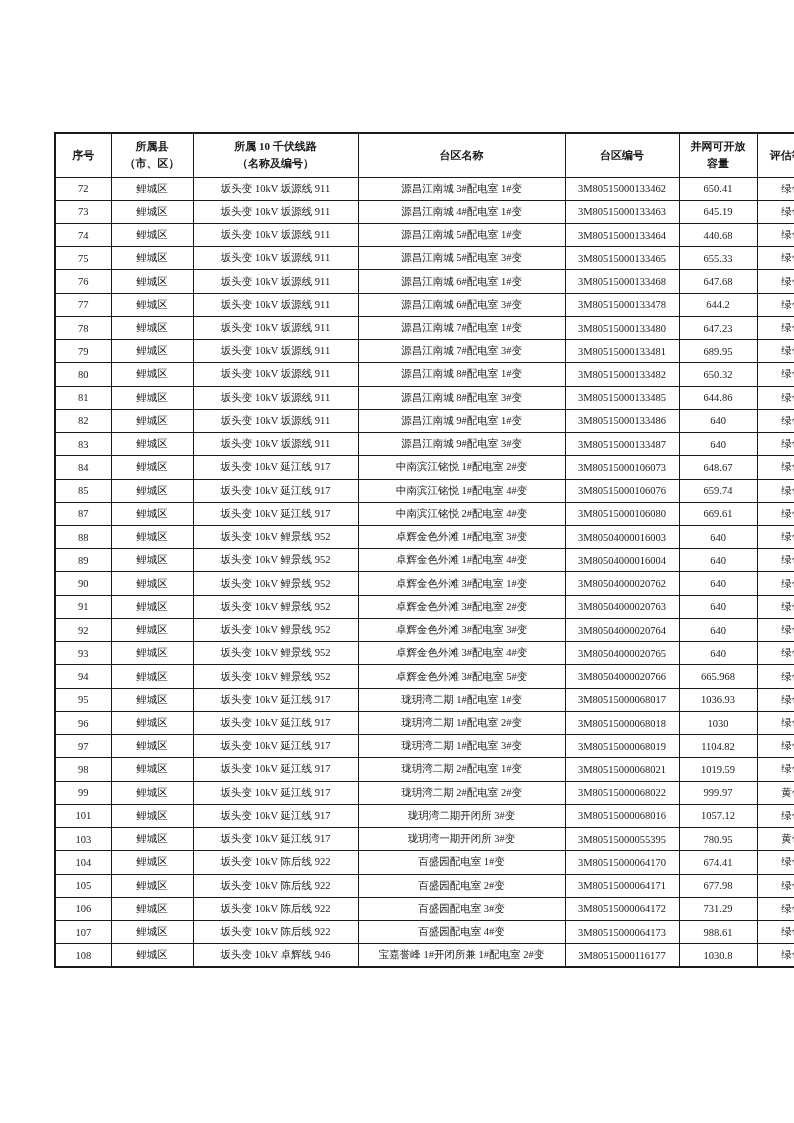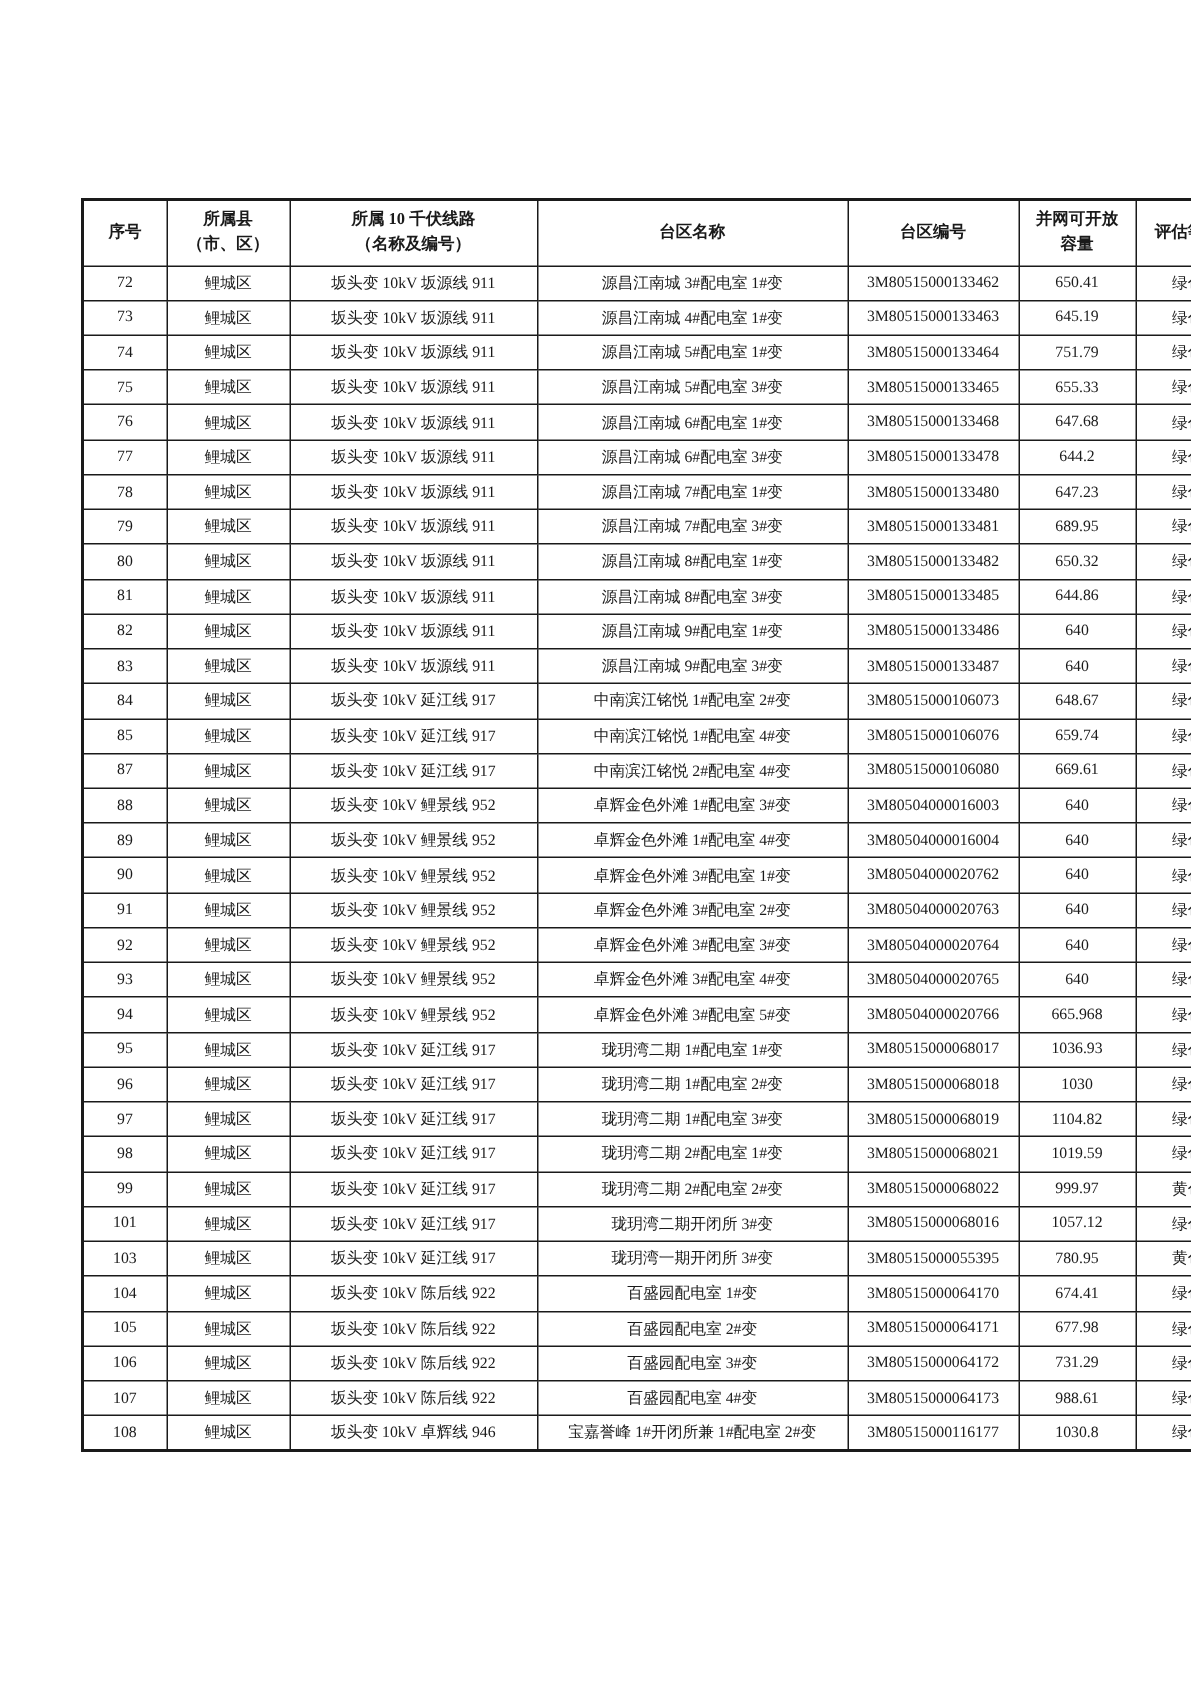--- a/index.html
+++ b/index.html
@@ -114,21 +114,21 @@
           <td>3M80515000133463</td>
           <td>645.19</td>
           <td>绿色</td>
         </tr>
         <tr>
           <td>74</td>
           <td>鲤城区</td>
           <td>坂头变 10kV 坂源线 911</td>
           <td>源昌江南城 5#配电室 1#变</td>
           <td>3M80515000133464</td>
-          <td>751.79</td>
+          <td>440.68</td>
           <td>绿色</td>
         </tr>
         <tr>
           <td>75</td>
           <td>鲤城区</td>
           <td>坂头变 10kV 坂源线 911</td>
           <td>源昌江南城 5#配电室 3#变</td>
           <td>3M80515000133465</td>
           <td>655.33</td>
           <td>绿色</td>

